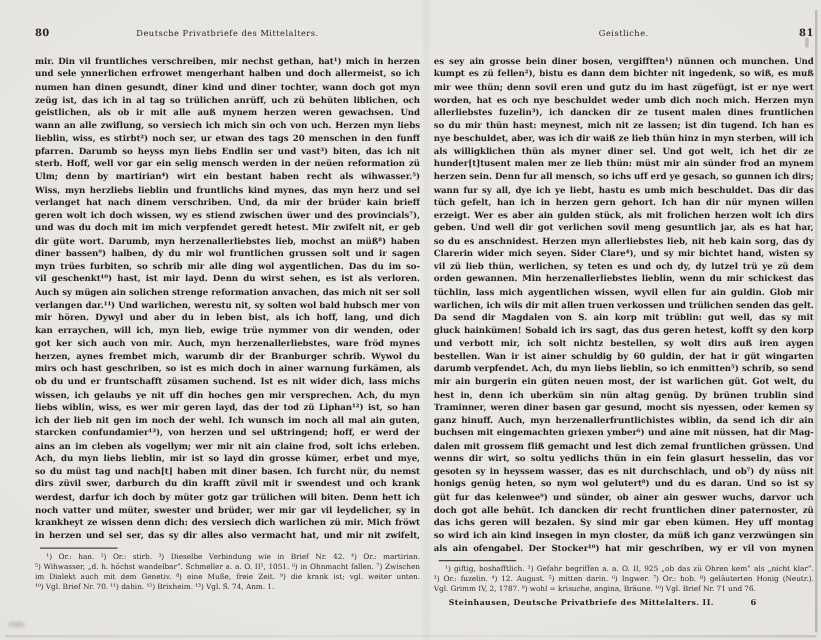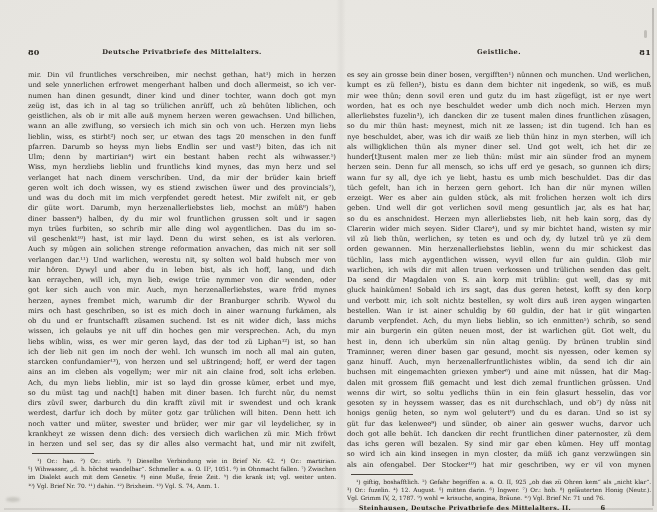--- a/index.html
+++ b/index.html
@@ -21,31 +21,30 @@
     background:linear-gradient(180deg, rgba(70,65,60,0.25), rgba(70,65,60,0.12) 40%, rgba(70,65,60,0.28));
   }
   .edge-bottom{
     position:absolute;left:4px;right:4px;bottom:2px;height:2px;
     background:linear-gradient(90deg, rgba(70,65,60,0.12), rgba(70,65,60,0.04) 60%, rgba(70,65,60,0.18));
   }
   .page{position:absolute;top:20px;}
   .page-left{left:28px;width:308px;}
   .page-right{left:347px;width:304px;}
   .pghead{
-    display:flex;align-items:center;height:11px;
+    display:flex;align-items:flex-end;height:11px;
     font-size:7.5px;
-    margin-top:26px;
   }
   .pghead .side{flex:0 0 34px;font-size:8px;font-weight:bold;letter-spacing:.3px;}
   .pghead .side.right{text-align:right;}
   .pghead .rhead{
-    flex:1;text-align:center;font-size:6.6px;font-weight:bold;
+    flex:1;text-align:center;font-size:6.6px;font-weight:normal;
     letter-spacing:.4px;color:#2c2822;
   }
-  .bodytext{margin-top:13px;}
+  .bodytext{margin-top:13px;font-weight:bold;}
   .bodytext .line{
     height:10.25px;overflow:hidden;
     font-size:6.9px;line-height:10.25px;
     letter-spacing:-0.05px;
     text-align:justify;text-align-last:justify;
     color:#221f1a;
   }
   .fnrule{
     width:62px;height:0;border-top:1px solid #4a453e;
     margin:4px 0 3px 4px;
@@ -93,20 +92,21 @@
     </div>
     <div class="bodytext">
         <div class="line">mir. Din vil fruntliches verschreiben, mir nechst gethan, hat¹) mich in herzen</div>
         <div class="line">und sele ynnerlichen erfrowet mengerhant halben und doch allermeist, so ich ver-</div>
         <div class="line">numen han dinen gesundt, diner kind und diner tochter, wann doch got myn</div>
         <div class="line">zeüg ist, das ich in al tag so trülichen anrüff, uch zü behüten liblichen, och</div>
         <div class="line">geistlichen, als ob ir mit alle auß mynem herzen weren gewachsen. Und billichen,</div>
         <div class="line">wann an alle zwiflung, so versiech ich mich sin och von uch. Herzen myn liebs</div>
         <div class="line">lieblin, wiss, es stirbt²) noch ser, ur etwan des tags 20 menschen in den funff</div>
         <div class="line">pfarren. Darumb so heyss myn liebs Endlin ser und vast³) biten, das ich nit</div>
+        <div class="line">sterb. Hoff, well vor gar ein selig mensch werden in der neüen reformation zü</div>
         <div class="line">Ulm; denn by martirian⁴) wirt ein bestant haben recht als wihwasser.⁵)</div>
         <div class="line">Wiss, myn herzliebs lieblin und fruntlichs kind mynes, das myn herz und sel</div>
         <div class="line">verlanget hat nach dinem verschriben. Und, da mir der brüder kain brieff</div>
         <div class="line">geren wolt ich doch wissen, wy es stiend zwischen üwer und des provincials⁷),</div>
         <div class="line">und was du doch mit im mich verpfendet geredt hetest. Mir zwifelt nit, er geb</div>
         <div class="line">dir güte wort. Darumb, myn herzenallerliebstes lieb, mochst an müß⁸) haben</div>
         <div class="line">diner bassen⁹) halben, dy du mir wol fruntlichen grussen solt und ir sagen</div>
         <div class="line">myn trües furbiten, so schrib mir alle ding wol aygentlichen. Das du im so-</div>
         <div class="line">vil geschenkt¹⁰) hast, ist mir layd. Denn du wirst sehen, es ist als verloren.</div>
         <div class="line">Auch sy mügen ain solichen strenge reformation anvachen, das mich nit ser soll</div>

